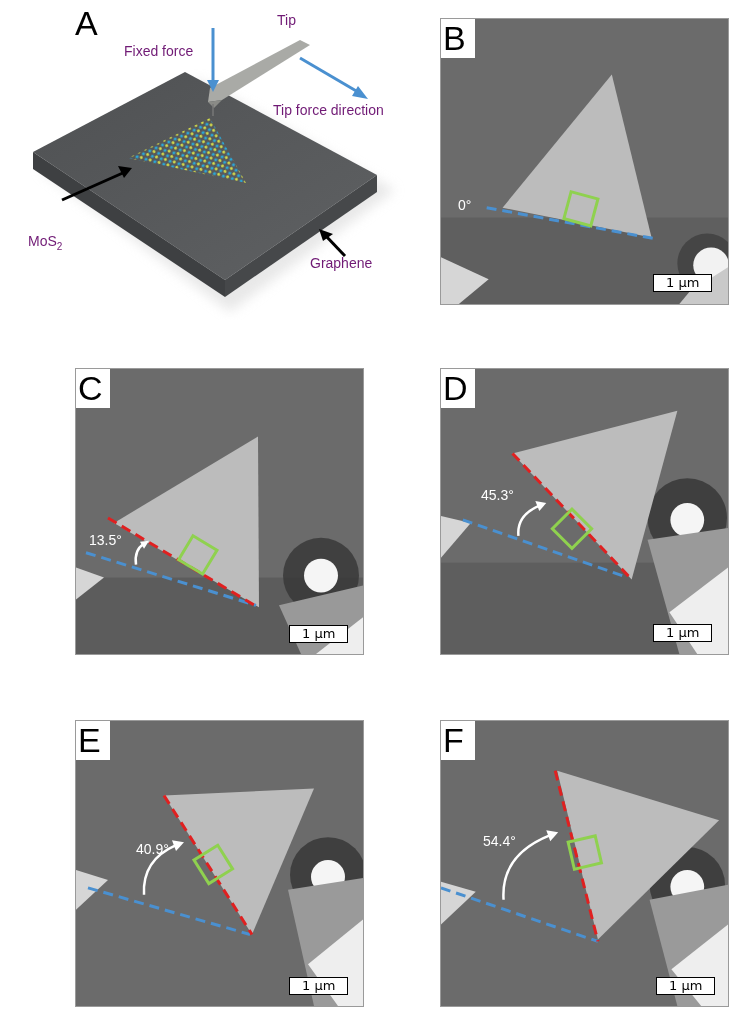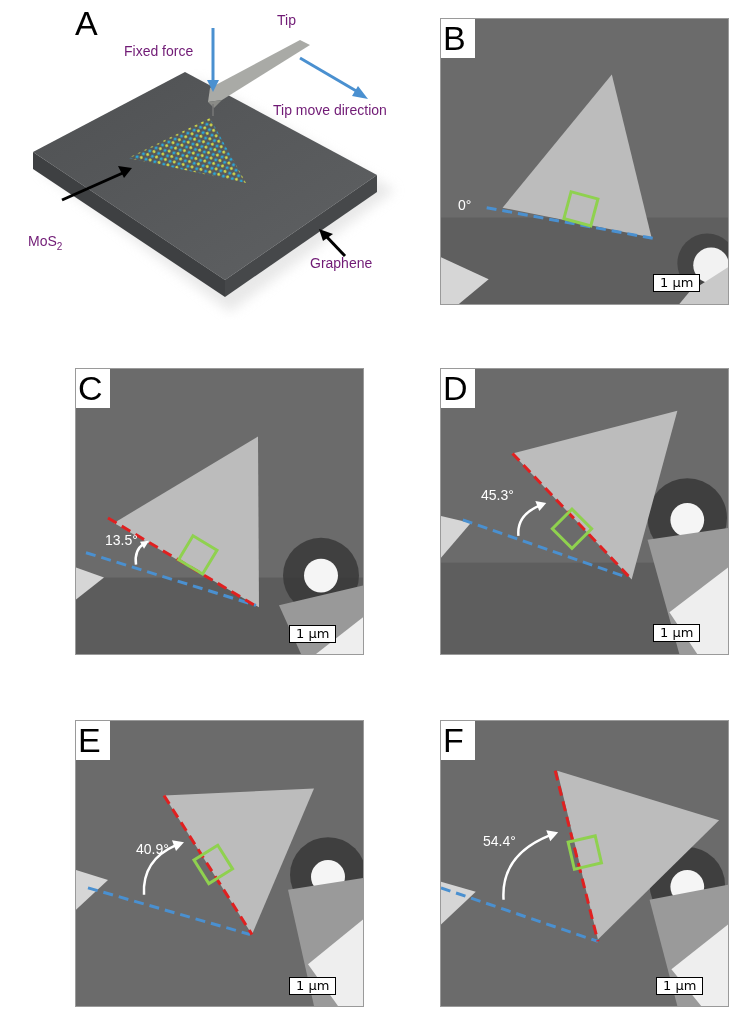--- a/index.html
+++ b/index.html
@@ -6,21 +6,21 @@
   body { width: 749px; height: 1016px; position: relative; overflow: hidden;
          font-family: "Liberation Sans", sans-serif; }
   .panel { position: absolute; }
   .afm { position: absolute; width: 289px; height: 287px; overflow: hidden;
          border: 1px solid #9a9a9a; box-sizing: border-box; }
   .afm svg { position: absolute; left: 0; top: 0; width: 100%; height: 100%; }
   .letter-box { position: absolute; background: #ffffff; width: 35px; height: 40px;
                 font-family: "Liberation Sans", sans-serif; font-size: 34px; color: #000;
                 line-height: 40px; padding-left: 3px; box-sizing: border-box; }
   .scalebar { position: absolute; background: #fff; border: 1.5px solid #000;
-              font-size: 13px; line-height: 16px; padding: 0 6px; color: #000;
+              font-size: 13px; line-height: 16px; padding: 0 12px; color: #000;
               font-family: "DejaVu Sans", sans-serif; }
   .angle { position: absolute; color: #ffffff; font-size: 14px;
            font-family: "Liberation Sans", sans-serif; }
   #panel-a { left: 0; top: 0; width: 420px; height: 320px; }
   #panel-a svg { position: absolute; left: 0; top: 0; }
   .a-label { position: absolute; font-size: 14px; color: #701a75;
              font-family: "Liberation Sans", sans-serif; white-space: nowrap; }
   .a-letter { position: absolute; font-size: 34px; color: #000; left: 75px; top: 4px; }
 </style>
 </head>
@@ -64,21 +64,21 @@
 
     <line x1="62" y1="200" x2="125" y2="172" stroke="#000" stroke-width="3"></line>
     <polygon points="118,166 132,168 124,178" fill="#000"></polygon>
 
     <line x1="345" y1="256" x2="325" y2="235" stroke="#000" stroke-width="3"></line>
     <polygon points="319,229 333,234 323,241" fill="#000"></polygon>
   </svg>
   <div class="a-letter">A</div>
   <div class="a-label" style="left:277px; top:12px;">Tip</div>
   <div class="a-label" style="left:124px; top:43px;">Fixed force</div>
-  <div class="a-label" style="left:273px; top:102px;">Tip move direction</div>
+  <div class="a-label" style="left:273px; top:102px;">Tip force direction</div>
   <div class="a-label" style="left:28px; top:205px;margin-top:28px;"><span>MoS</span><sub style="font-size:10px;">2</sub></div>
   <div class="a-label" style="left:310px; top:255px;">Graphene</div>
 </div>
 
 <div class="afm" style="left:440px; top:18px;">
   <svg viewBox="0 0 289 287" preserveAspectRatio="none">
     <rect width="289" height="287" fill="#6b6b6b"></rect>
     <rect x="0" y="200" width="289" height="87" fill="#5f5f5f"></rect>
     <circle cx="268" cy="246" r="30" fill="#3a3a3a" opacity="0.7"></circle>
     <circle cx="272" cy="248" r="18" fill="#f2f2f2"></circle>
@@ -103,21 +103,21 @@
     <polygon points="203,238 287,218 287,287 225,287" fill="#999"></polygon>
     <polygon points="240,287 287,250 287,287" fill="#eee"></polygon>
     <polygon points="38,155 182,68 183,240" fill="#bcbcbc"></polygon>
     <line x1="10" y1="185" x2="180" y2="238" stroke="#4a90d0" stroke-width="3" stroke-dasharray="10,6"></line>
     <line x1="32" y1="150" x2="182" y2="240" stroke="#e02020" stroke-width="3" stroke-dasharray="10,6"></line>
     <rect x="0" y="0" width="28" height="28" fill="none" stroke="#8fd14f" stroke-width="3" transform="translate(117,168) rotate(31)"></rect>
     <path d="M60,197 Q58,182 68,176" stroke="#fff" stroke-width="2.5" fill="none"></path>
     <polygon points="64,174 73,173 68,181" fill="#fff"></polygon>
   </svg>
   <div class="letter-box" style="left:-1px; top:-1px;">C</div>
-  <div class="angle" style="left:29px; top:163px;">13.5°</div>
+  <div class="angle" style="left:13px; top:163px;">13.5°</div>
   <div class="scalebar" style="left:213px; top:256px;">1 µm</div>
 </div>
 
 <div class="afm" style="left:440px; top:368px;">
   <svg viewBox="0 0 289 287" preserveAspectRatio="none">
     <rect width="289" height="287" fill="#6b6b6b"></rect>
     <rect x="0" y="195" width="289" height="92" fill="#5e5e5e"></rect>
     <circle cx="248" cy="150" r="40" fill="#343434" opacity="0.8"></circle>
     <circle cx="248" cy="152" r="17" fill="#f5f5f5"></circle>
     <polygon points="0,148 30,155 0,190" fill="#d6d6d6"></polygon>

